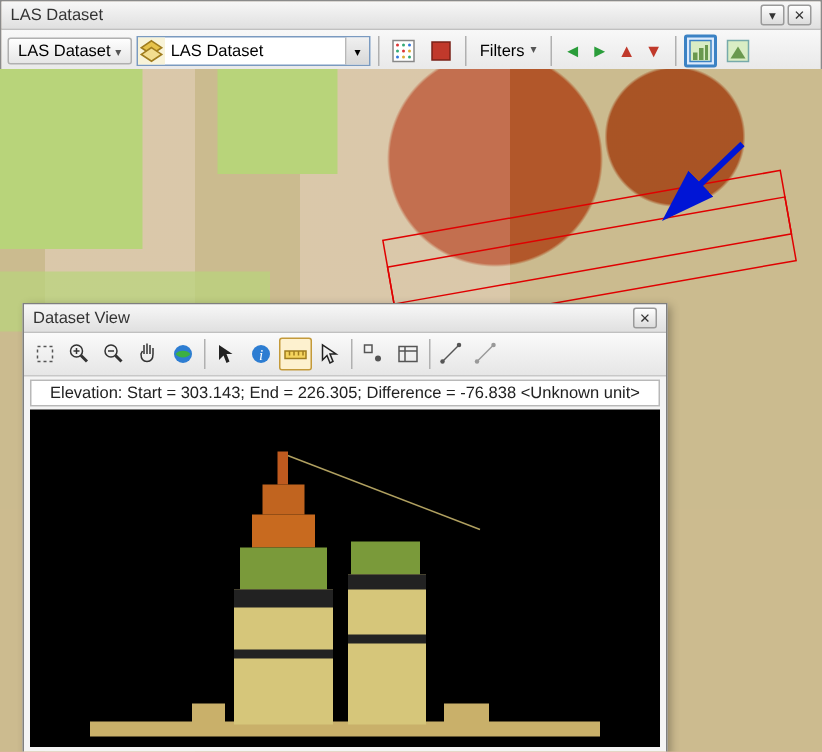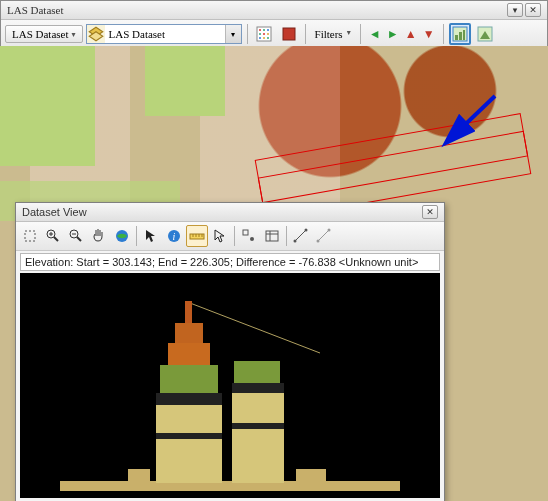--- a/index.html
+++ b/index.html
@@ -12,21 +12,20 @@
     overflow: hidden;
     background: #d4b896;
   }
   
   
   .main-toolbar-window {
     position: absolute;
     top: 0; left: 0; right: 0;
     background: linear-gradient(#fdfdfd, #e8e8e8);
     border: 1px solid #8a8a8a;
-    font-family: Liberation Serif, serif;
   }
   .titlebar {
     background: linear-gradient(#f7f7f7, #e0e0e0);
     border-bottom: 1px solid #c0c0c0;
     padding: 2px 6px;
     display: flex;
     align-items: center;
     justify-content: space-between;
     font-size: 11px;
     color: #333;
@@ -172,20 +171,21 @@
   .profile-toolbar .tbicon { width: 22px; height: 22px; }
   .profile-toolbar .tbicon.active { border: 1px solid #c49a3a; background: #fdf1cf; }
   .status-line {
     background: #fff;
     border: 1px solid #b8b8b8;
     margin: 2px 4px;
     padding: 2px 4px;
     font-size: 11px;
     color: #222;
     white-space: nowrap;
+    text-align: center;
   }
   .profile-canvas {
     margin: 2px 4px 4px 4px;
     height: 225px;
     background: #000;
     position: relative;
     overflow: hidden;
   }
   .building {
     position: absolute;

